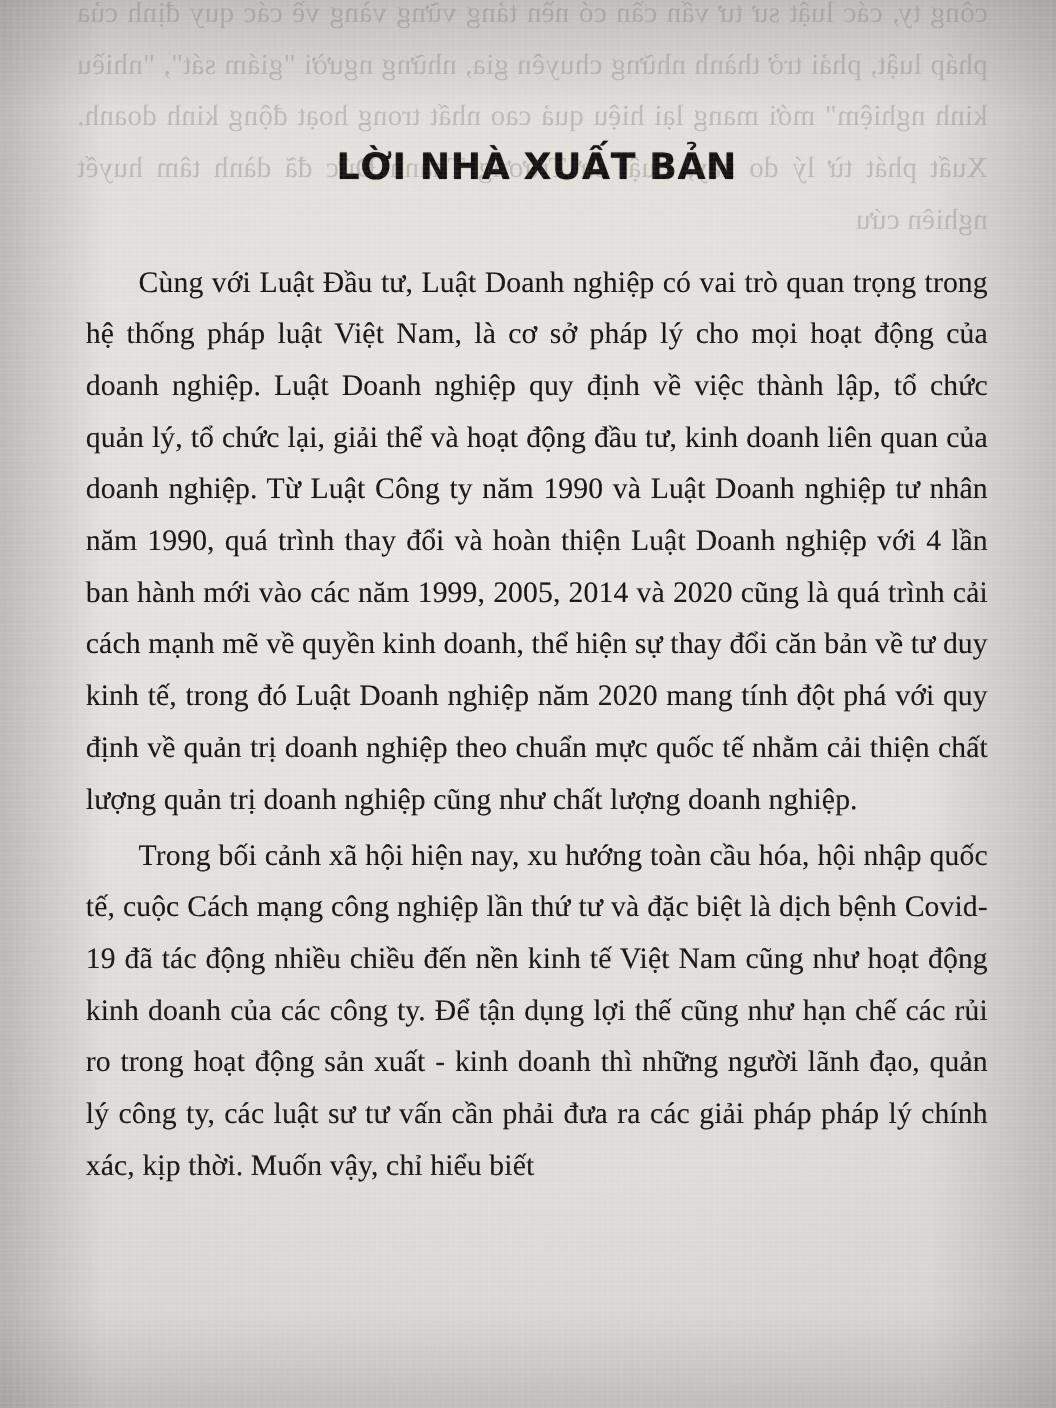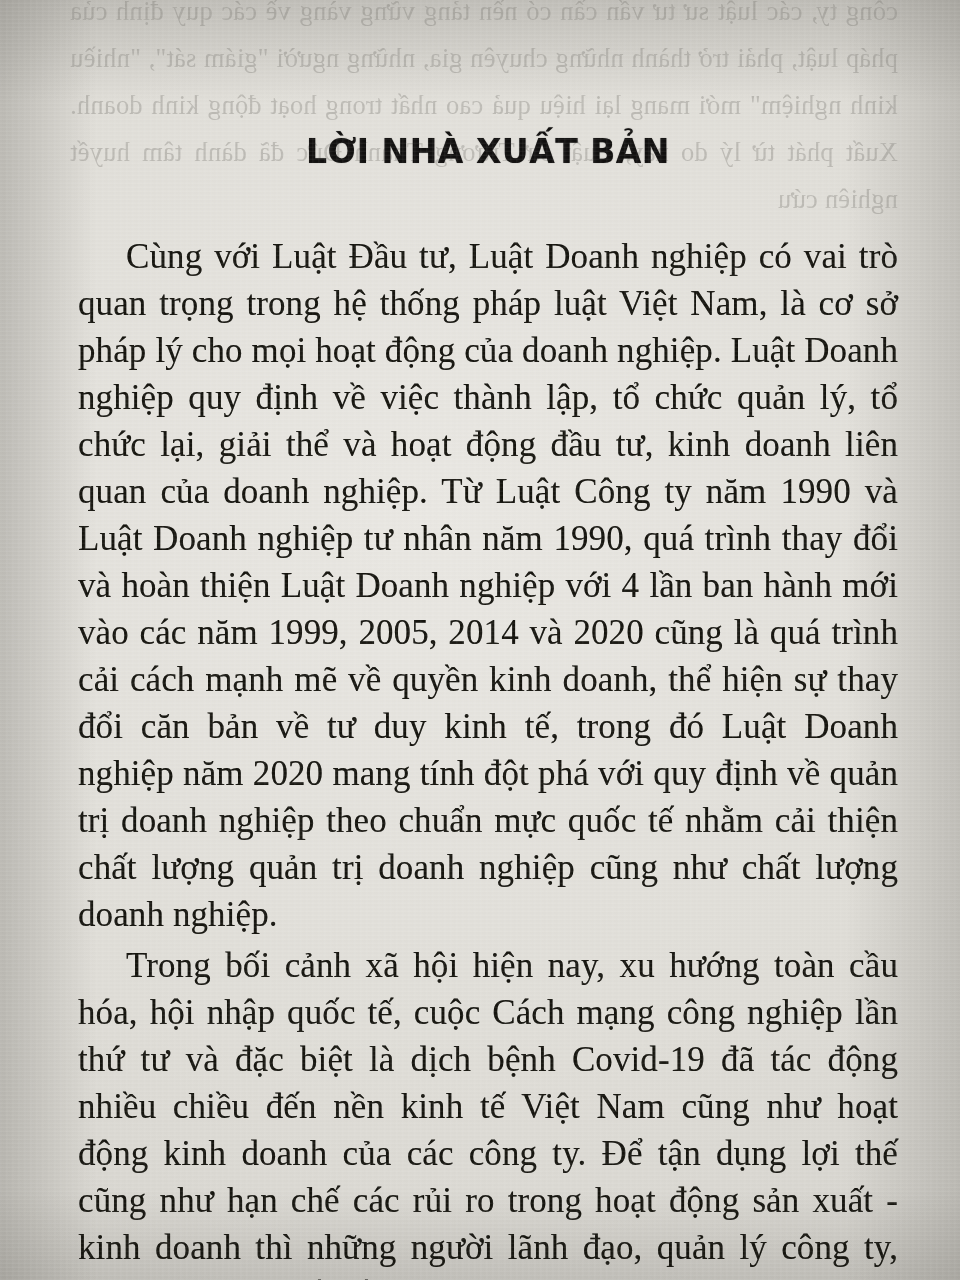--- a/index.html
+++ b/index.html
@@ -74,21 +74,21 @@
   .body-text {
     margin: 0;
     padding-top: 62px;
   }
 
   .para {
     margin: 0 0 4px 0;
     text-indent: 48px;
     text-align: justify;
     text-justify: inter-word;
-    font-size: 35px;
+    font-size: 27px;
     line-height: 47px;
     color: #16150f;
     letter-spacing: 0.1px;
     text-shadow: 0 0 0.6px rgba(0,0,0,0.35);
   }
   .para:last-child { margin-bottom: 0; }
 
   
   .grain {
     position: absolute;

